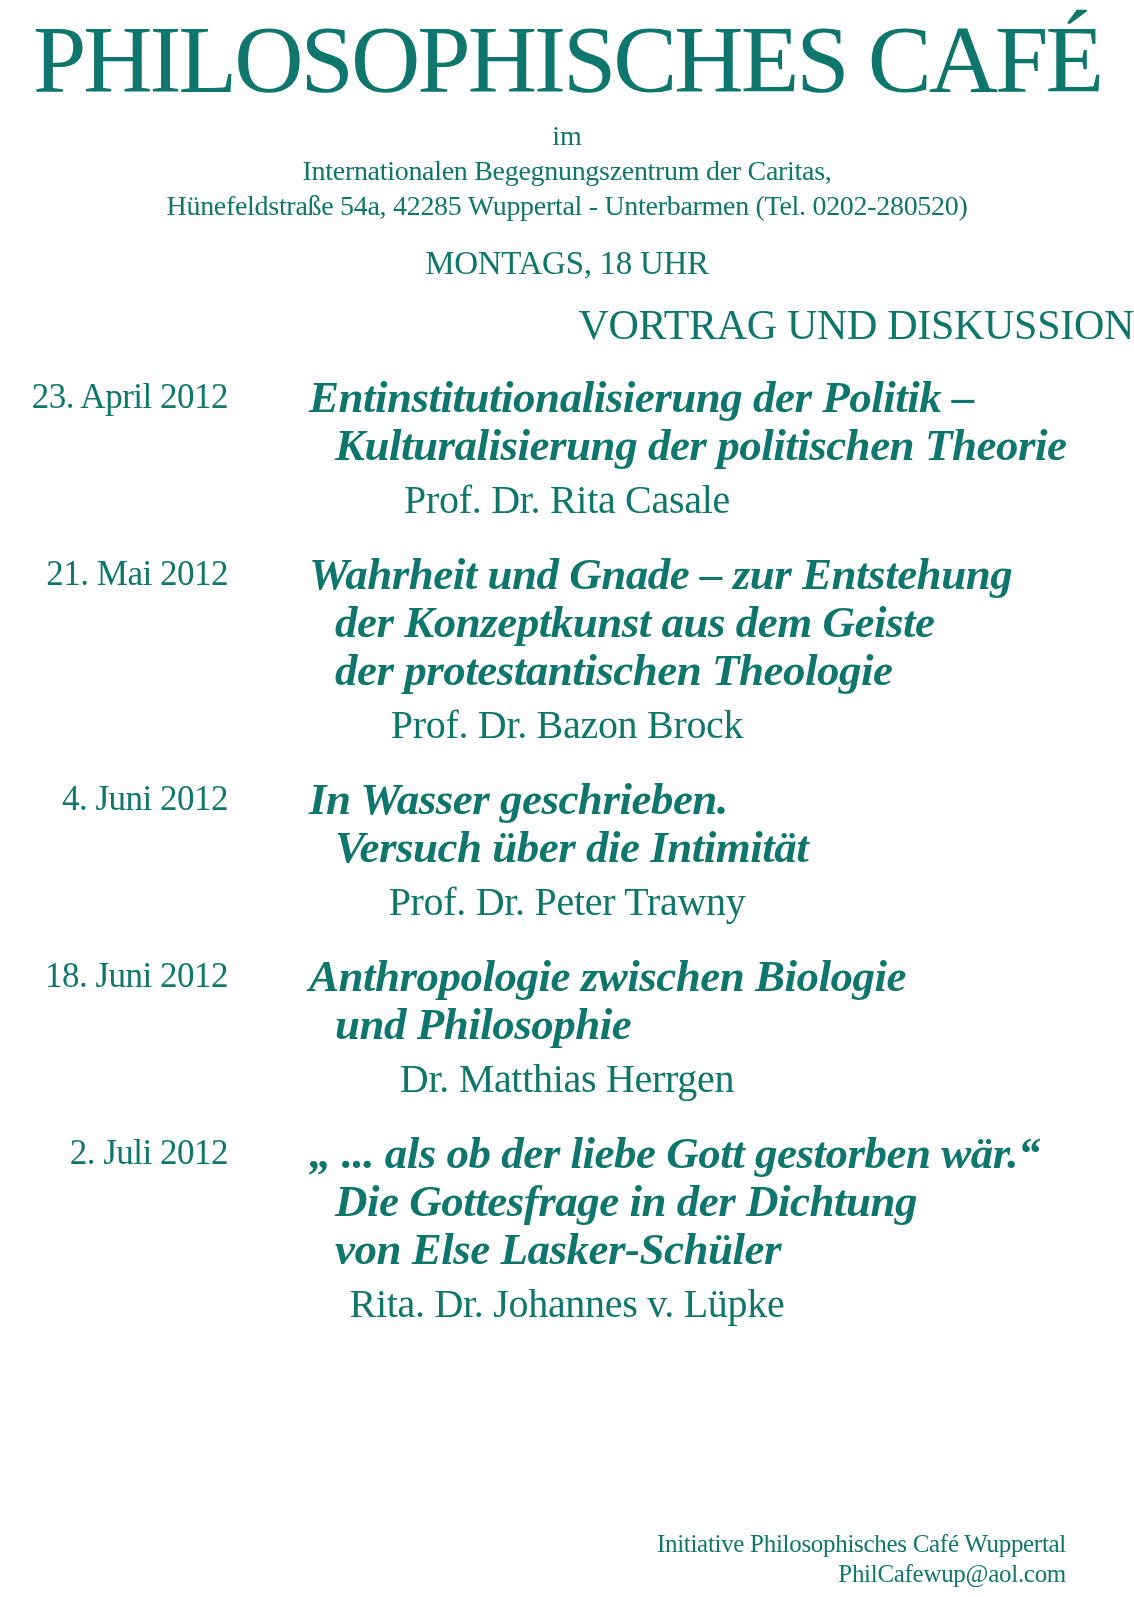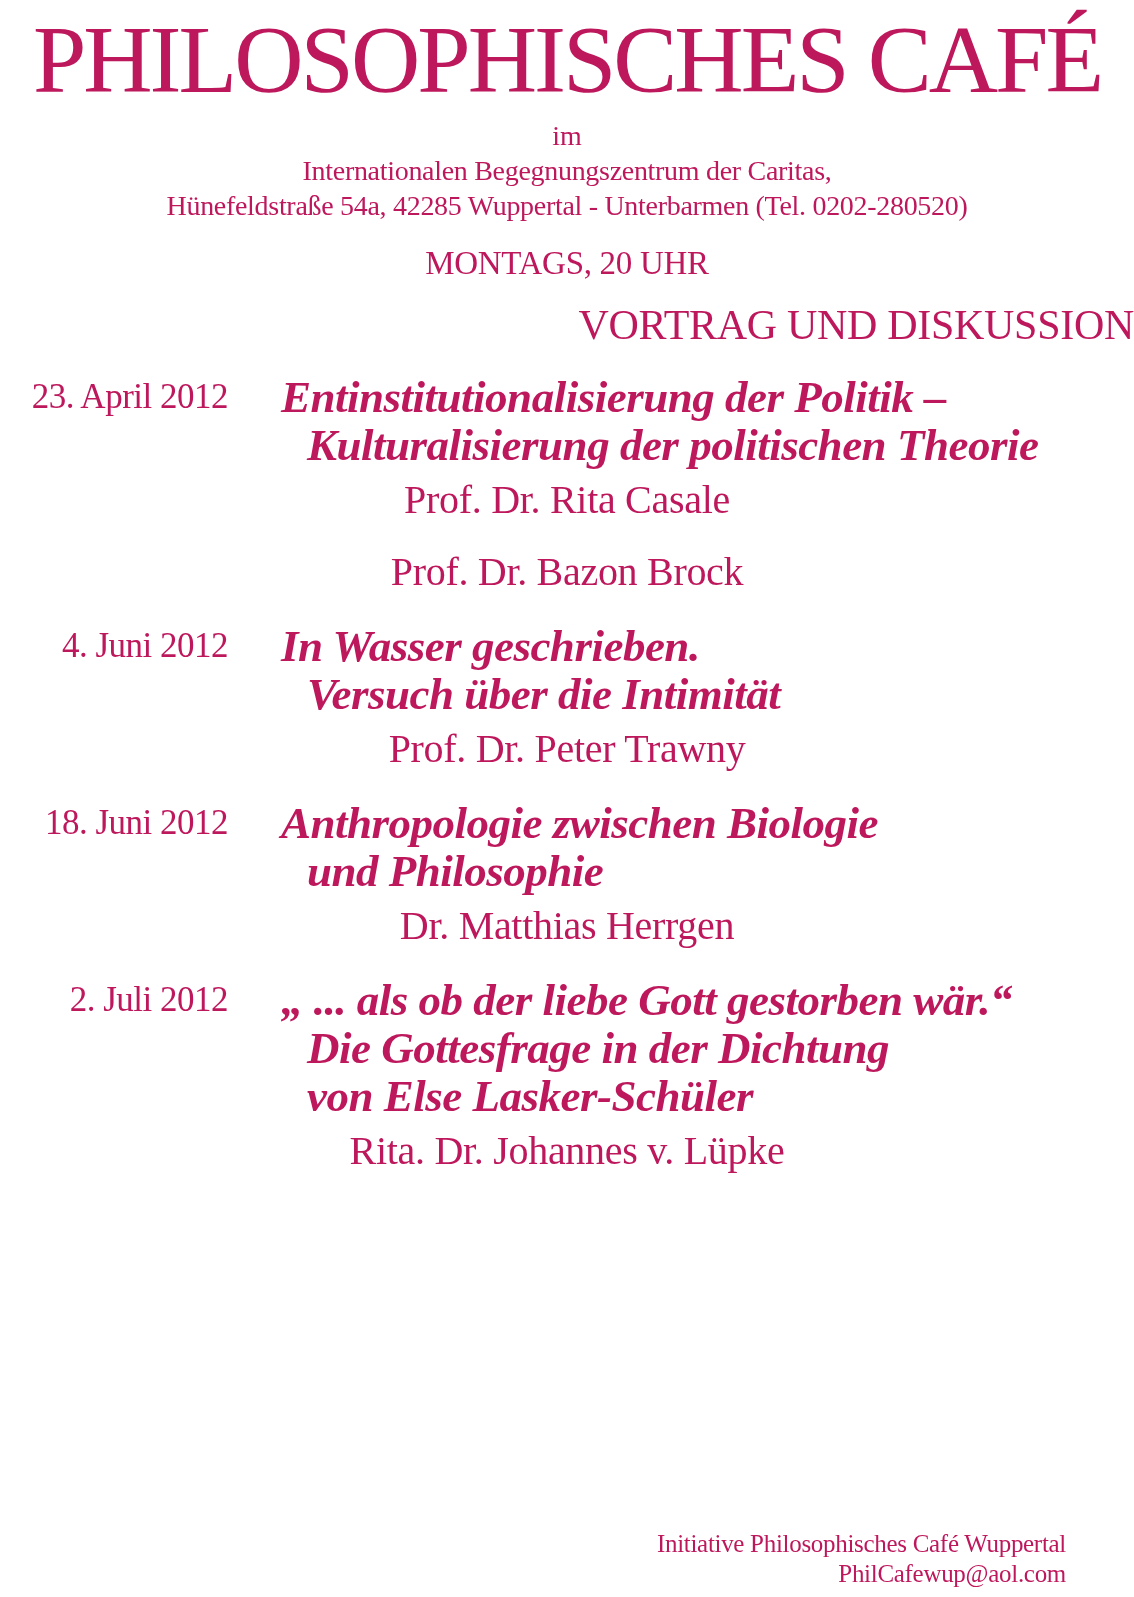--- a/index.html
+++ b/index.html
@@ -6,21 +6,21 @@
     margin: 0;
     padding: 0;
     background: #ffffff;
   }
   .page {
     position: relative;
     width: 1134px;
     height: 1597px;
     margin: 0 auto;
     background: #ffffff;
-    color: #be185d;
+    color: #0f766e;
     font-family: "Liberation Serif", "DejaVu Serif", serif;
     overflow: hidden;
   }
   .main-title {
     margin-top: 6px;
     text-align: center;
     font-size: 96px;
     line-height: 108px;
     letter-spacing: -3px;
     white-space: nowrap;
@@ -54,20 +54,21 @@
   }
   .events {
     margin-top: 28px;
   }
   .event + .event {
     margin-top: 28px;
   }
   .event-main {
     display: flex;
     align-items: flex-start;
+    gap: 28px;
   }
   .event-date {
     flex: 0 0 228px;
     width: 228px;
     text-align: right;
     font-size: 35px;
     line-height: 48px;
     letter-spacing: -0.5px;
     white-space: nowrap;
   }
@@ -104,38 +105,46 @@
 </style>
 </head>
 <body>
 
 <div class="page">
 
   <div class="main-title">PHILOSOPHISCHES CAFÉ</div>
   <div class="im-line">im</div>
   <div class="addr-line">Internationalen Begegnungszentrum der Caritas,</div>
   <div class="addr-line">Hünefeldstraße 54a, 42285 Wuppertal - Unterbarmen (Tel. 0202-280520)</div>
-  <div class="schedule-time">MONTAGS, 20 UHR</div>
+  <div class="schedule-time">MONTAGS, 18 UHR</div>
   <div class="schedule-format">VORTRAG UND DISKUSSION</div>
 
   <div class="events">
 
     <div class="event">
       <div class="event-main">
         <div class="event-date">23. April 2012</div>
         <div class="event-title">
           <div class="title-line">Entinstitutionalisierung der Politik –</div>
           <div class="title-line">Kulturalisierung der politischen Theorie</div>
         </div>
       </div>
       <div class="event-speaker">Prof. Dr. Rita Casale</div>
     </div>
 
 
     <div class="event">
+      <div class="event-main">
+        <div class="event-date">21. Mai 2012</div>
+        <div class="event-title">
+          <div class="title-line">Wahrheit und Gnade – zur Entstehung</div>
+          <div class="title-line">der Konzeptkunst aus dem Geiste</div>
+          <div class="title-line">der protestantischen Theologie</div>
+        </div>
+      </div>
       <div class="event-speaker">Prof. Dr. Bazon Brock</div>
     </div>
 
     <div class="event">
       <div class="event-main">
         <div class="event-date">4. Juni 2012</div>
         <div class="event-title">
           <div class="title-line">In Wasser geschrieben.</div>
           <div class="title-line">Versuch über die Intimität</div>
         </div>

